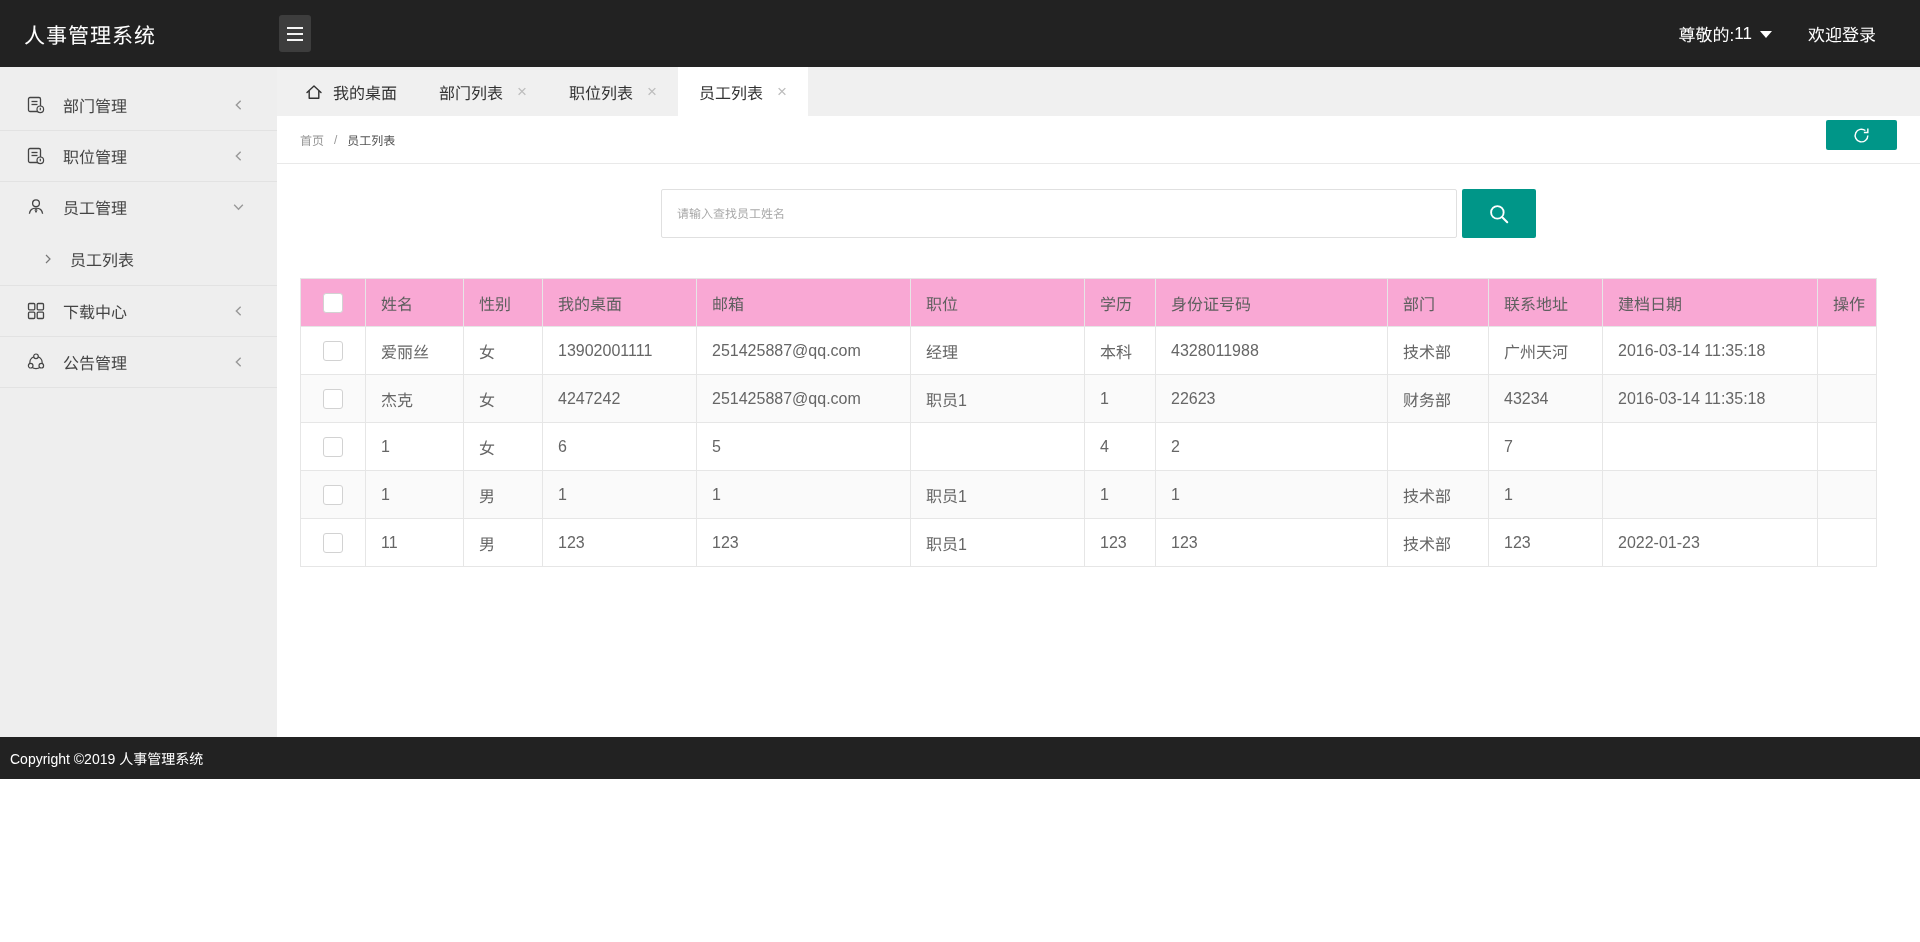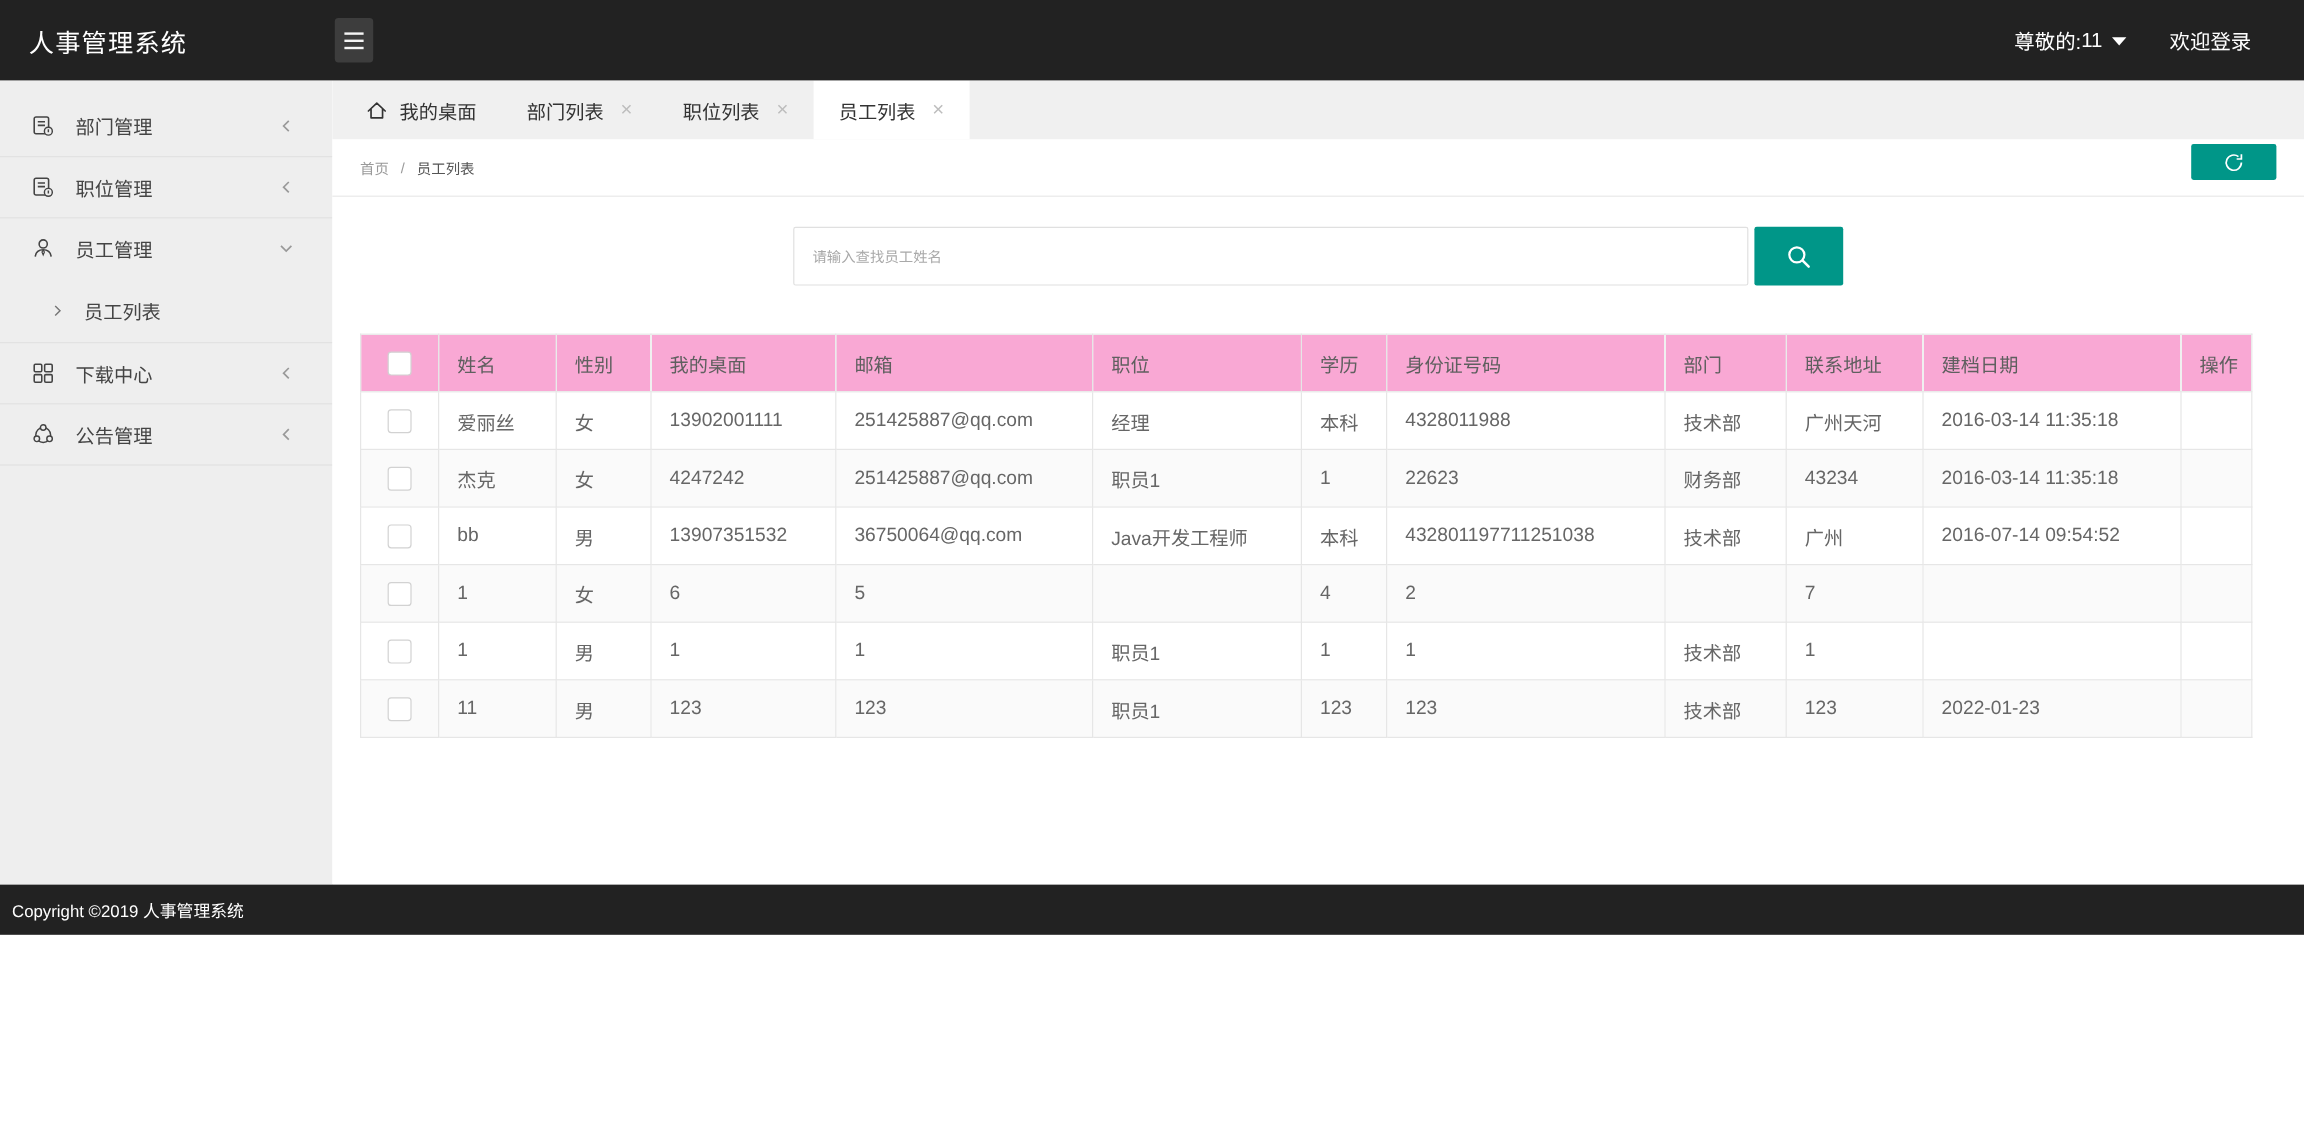--- a/index.html
+++ b/index.html
@@ -276,36 +276,20 @@
               <td>22623</td>
               <td>财务部</td>
               <td>43234</td>
               <td>2016-03-14 11:35:18</td>
               <td></td>
             </tr>
             <tr>
               <td class="cbx-cell">
                 <div class="cbx"></div>
               </td>
-              <td>bb</td>
-              <td>男</td>
-              <td>13907351532</td>
-              <td>36750064@qq.com</td>
-              <td>Java开发工程师</td>
-              <td>本科</td>
-              <td>432801197711251038</td>
-              <td>技术部</td>
-              <td>广州</td>
-              <td>2016-07-14 09:54:52</td>
-              <td></td>
-            </tr>
-            <tr>
-              <td class="cbx-cell">
-                <div class="cbx"></div>
-              </td>
               <td>1</td>
               <td>女</td>
               <td>6</td>
               <td>5</td>
               <td></td>
               <td>4</td>
               <td>2</td>
               <td></td>
               <td>7</td>
               <td></td>

